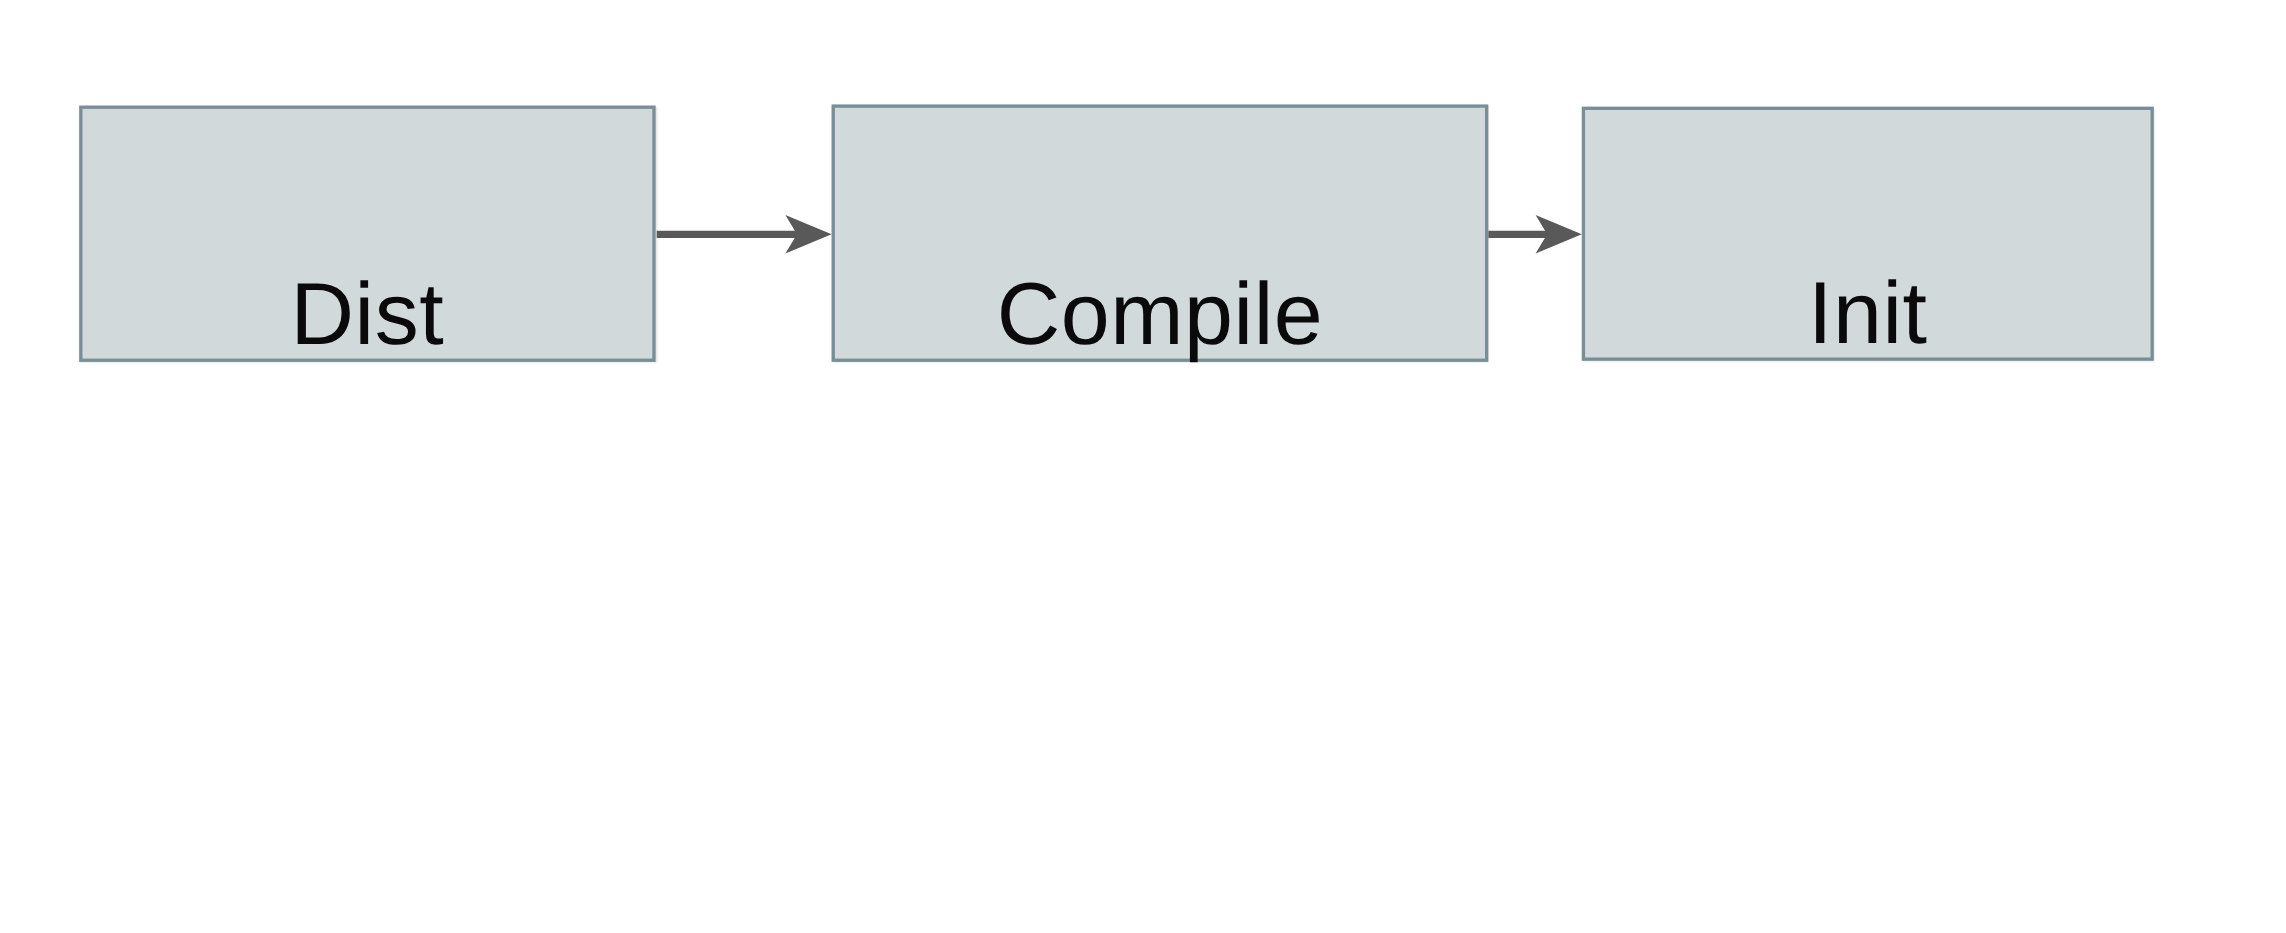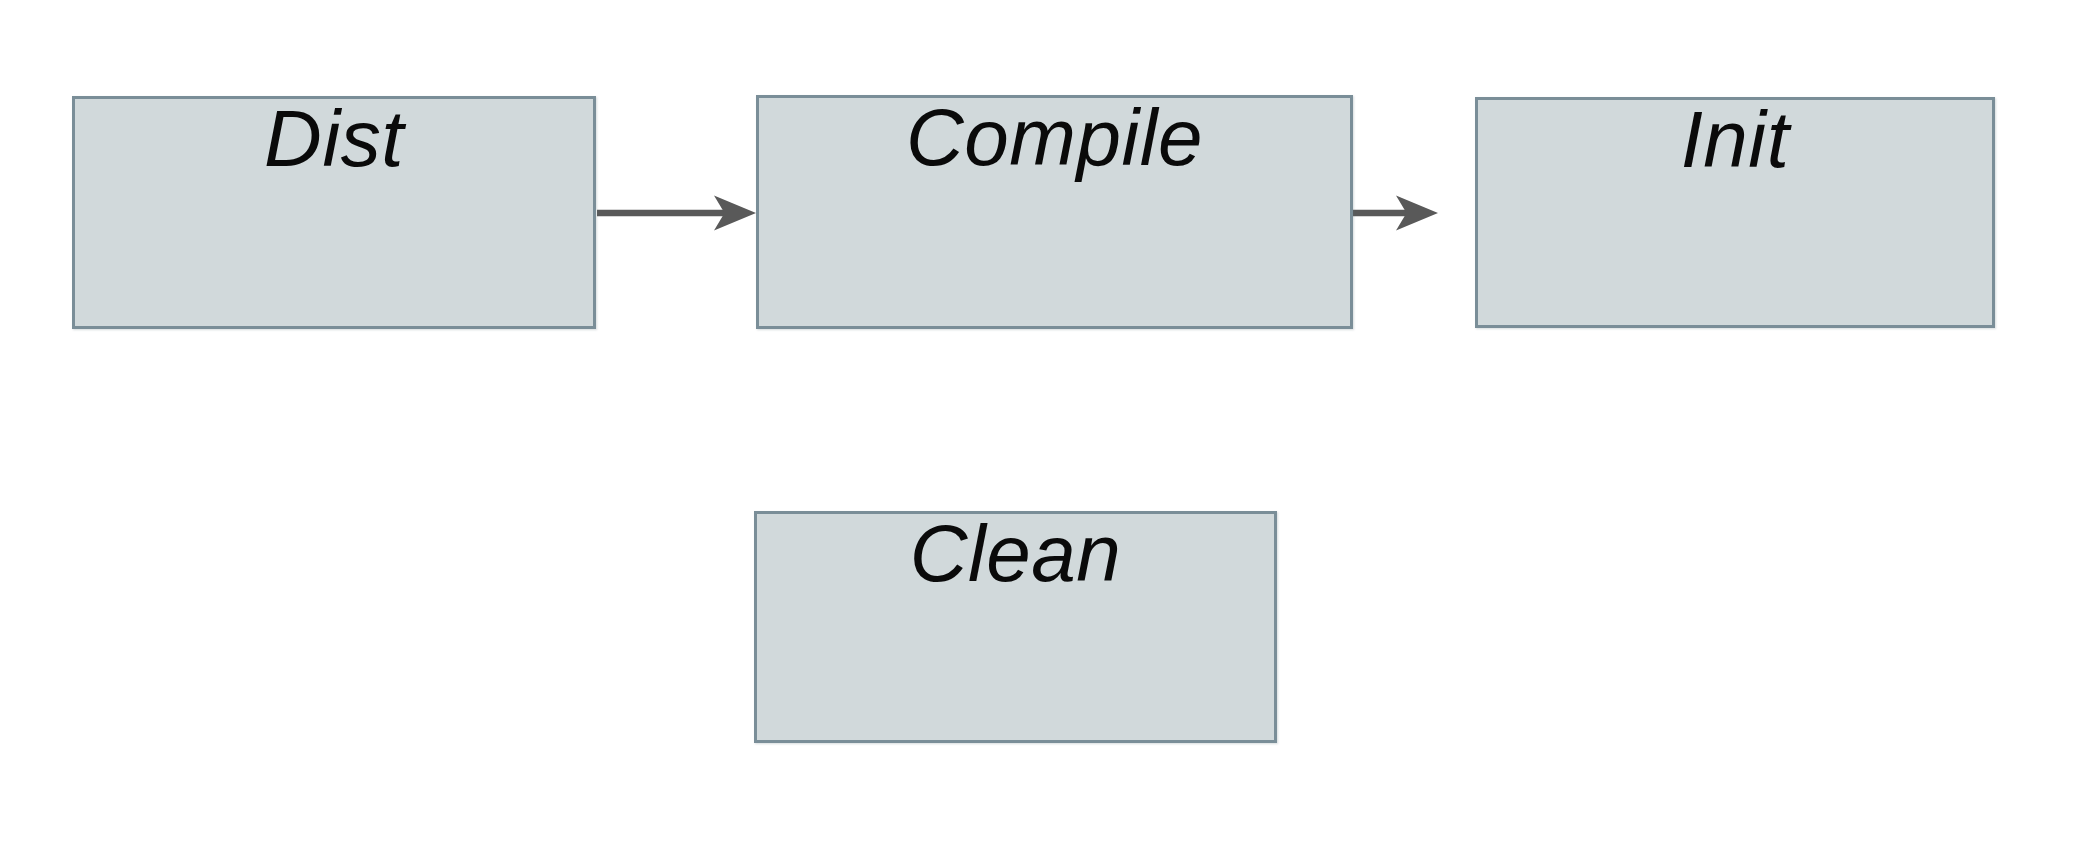--- a/index.html
+++ b/index.html
@@ -18,34 +18,33 @@
     background:var(--canvas-bg);
     font-family:"Liberation Sans", sans-serif;
     overflow:hidden;
   }
   .node{
     position:absolute;
     background:var(--node-fill);
     border:3px solid var(--node-border);
     box-shadow:1px 1px 2px rgba(90,110,120,0.25);
     display:flex;
-    align-items:flex-start;
+    align-items:flex-end;
     justify-content:center;
-    font-style:italic;
   }
   .node-label{
     font-size:80px;
     line-height:1;
     color:var(--text-color);
     letter-spacing:0.5px;
     user-select:none;
   }
   .node-dist   {left:72px;  top:96px;  width:524px; height:233px;}
   .node-compile{left:756px; top:95px;  width:597px; height:234px;}
-  .node-init   {left:1475px;top:97px;  width:520px; height:231px;}
+  .node-init   {left:1438px;top:97px;  width:520px; height:231px;}
   .node-clean  {left:754px; top:511px; width:523px; height:232px;}
   .connector-layer{
     position:absolute;
     left:0; top:0;
     width:2078px;
     height:848px;
   }
   .connector line{
     stroke:var(--arrow-color);
     stroke-width:6.5;
@@ -75,17 +74,14 @@
   </div>
 
   <div class="node node-compile">
     <span class="node-label">Compile</span>
   </div>
 
   <div class="node node-init">
     <span class="node-label">Init</span>
   </div>
 
-  <div class="node node-clean">
-    <span class="node-label">Clean</span>
-  </div>
 
 </div>
 
 </body></html>

